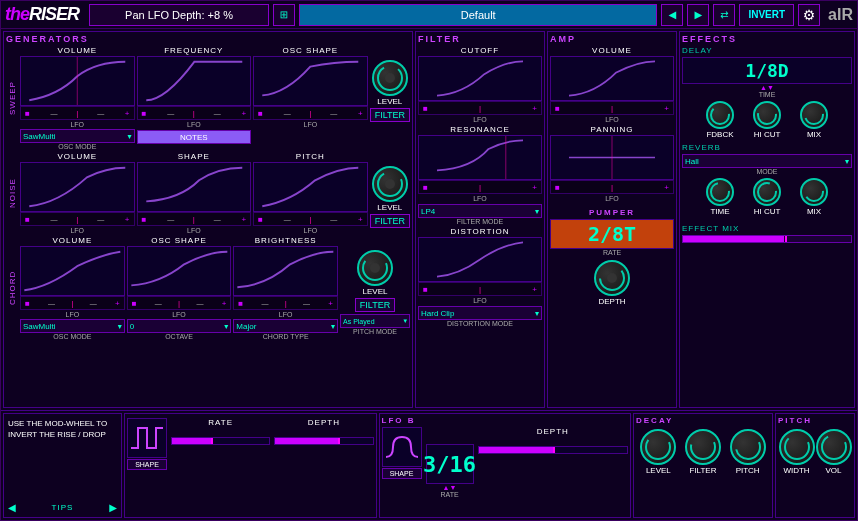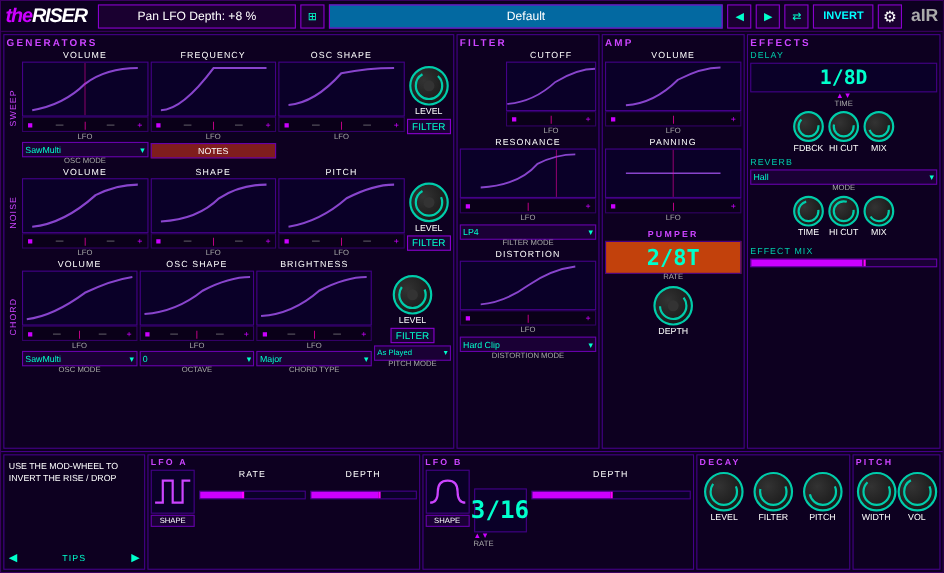--- a/index.html
+++ b/index.html
@@ -212,21 +212,21 @@
       font-size: 8px;
       padding: 1px 2px;
       flex: 1;
       height: 14px;
       display: flex;
       align-items: center;
       justify-content: space-between;
       cursor: pointer;
     }
     .small-btn {
-      background: #7f1d1d;
+      background: #8b5cf6;
       border: 1px solid #6600aa;
       color: #ffffff;
       font-size: 8px;
       padding: 1px 4px;
       height: 14px;
       cursor: pointer;
       display: flex;
       align-items: center;
       justify-content: center;
     }
@@ -314,21 +314,21 @@
       padding: 2px;
       font-family: monospace;
     }
     .delay-time-label {
       color: #aaaaaa;
       font-size: 7px;
       text-align: center;
     }
     .knobs-row {
       display: flex;
-      gap: 4px;
+      gap: 19px;
       justify-content: center;
       margin-top: 3px;
     }
     .knob-col {
       display: flex;
       flex-direction: column;
       align-items: center;
     }
     .effect-mix-title {
       color: #00ccaa;
@@ -356,21 +356,21 @@
       display: flex;
       border-top: 1px solid #440088;
       gap: 2px;
       padding: 2px;
     }
 
     
     .tips-panel {
       background: #0d0020;
       border: 1px solid #440088;
-      width: 129px;
+      width: 119px;
       padding: 4px;
       display: flex;
       flex-direction: column;
       justify-content: space-between;
     }
     .tips-text {
       color: #ffffff;
       font-size: 8px;
       line-height: 1.4;
     }
@@ -801,21 +801,21 @@
             </div>
           </div>
           <div style="color:#aaaaaa;font-size:7px;text-align:center;">PITCH MODE</div>
         </div>
       </div>
     </div>
 
     <div class="filter-panel">
       <div class="panel-title">FILTER</div>
 
-      <div style="margin-bottom:2px;margin-left:42px;">
+      <div style="margin-bottom:2px;">
         <div class="gen-col-title">CUTOFF</div>
         <div class="mini-graph" style="height:45px;">
           <svg viewBox="0 0 100 50">
               <path class="graph-line" d="M0,45 Q30,43 55,20 Q80,5 100,5"></path>
             </svg>
         </div>
         <div class="graph-controls">
           <span class="graph-ctrl-btn">■</span>
           <span style="color:#ff00aa;font-size:8px;">|</span>
           <span class="graph-ctrl-btn">+</span>
@@ -1002,21 +1002,20 @@
     <div class="tips-panel">
       <div class="tips-text">USE THE MOD-WHEEL TO INVERT THE RISE / DROP</div>
       <div class="tips-nav">
         <span class="tips-arrow">◀</span>
         <span class="tips-label">TIPS</span>
         <span class="tips-arrow">▶</span>
       </div>
     </div>
 
     <div class="lfo-panel">
-      <div class="lfo-title">LFO A</div>
       <div class="lfo-content">
         <div class="lfo-shape">
           <div class="shape-display">
             <svg width="36" height="36" viewBox="0 0 36 36">
               <path d="M2,28 L9,28 L9,8 L18,8 L18,28 L27,28 L27,8 L34,8" stroke="#cc44ff" fill="none" stroke-width="2"></path>
             </svg>
           </div>
           <div class="shape-label">SHAPE</div>
         </div>
         <div class="rate-section">
@@ -1040,21 +1039,21 @@
       <div class="lfo-title">LFO B</div>
       <div class="lfo-content">
         <div class="lfo-shape">
           <div class="shape-display">
             <svg width="36" height="36" viewBox="0 0 36 36">
               <path d="M2,28 Q9,28 9,18 Q9,8 18,8 Q27,8 27,18 Q27,28 34,28" stroke="#cc44ff" fill="none" stroke-width="2"></path>
             </svg>
           </div>
           <div class="shape-label">SHAPE</div>
         </div>
-        <div style="display:flex;flex-direction:column;align-items:flex-start;justify-content:center;">
+        <div style="display:flex;flex-direction:column;align-items:center;justify-content:center;">
           <div class="rate-display">3/16</div>
           <div style="color:#cc00ff;font-size:7px;text-align:center;">▲▼</div>
           <div style="color:#aaaaaa;font-size:7px;text-align:center;">RATE</div>
         </div>
         <div class="depth-section">
           <div class="section-title">DEPTH</div>
           <div class="horiz-slider">
             <div class="h-slider-fill" style="width:50%;"></div>
             <div class="h-slider-thumb" style="left:50%;"></div>
           </div>

